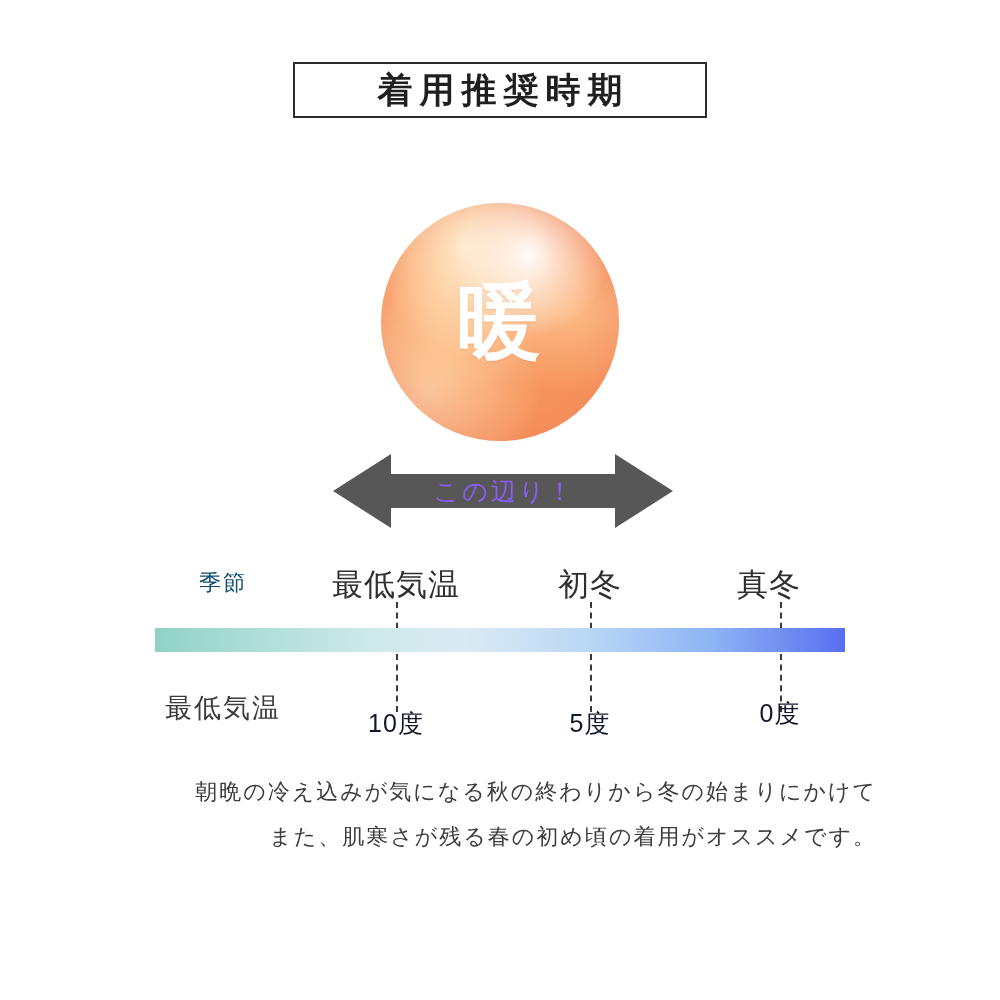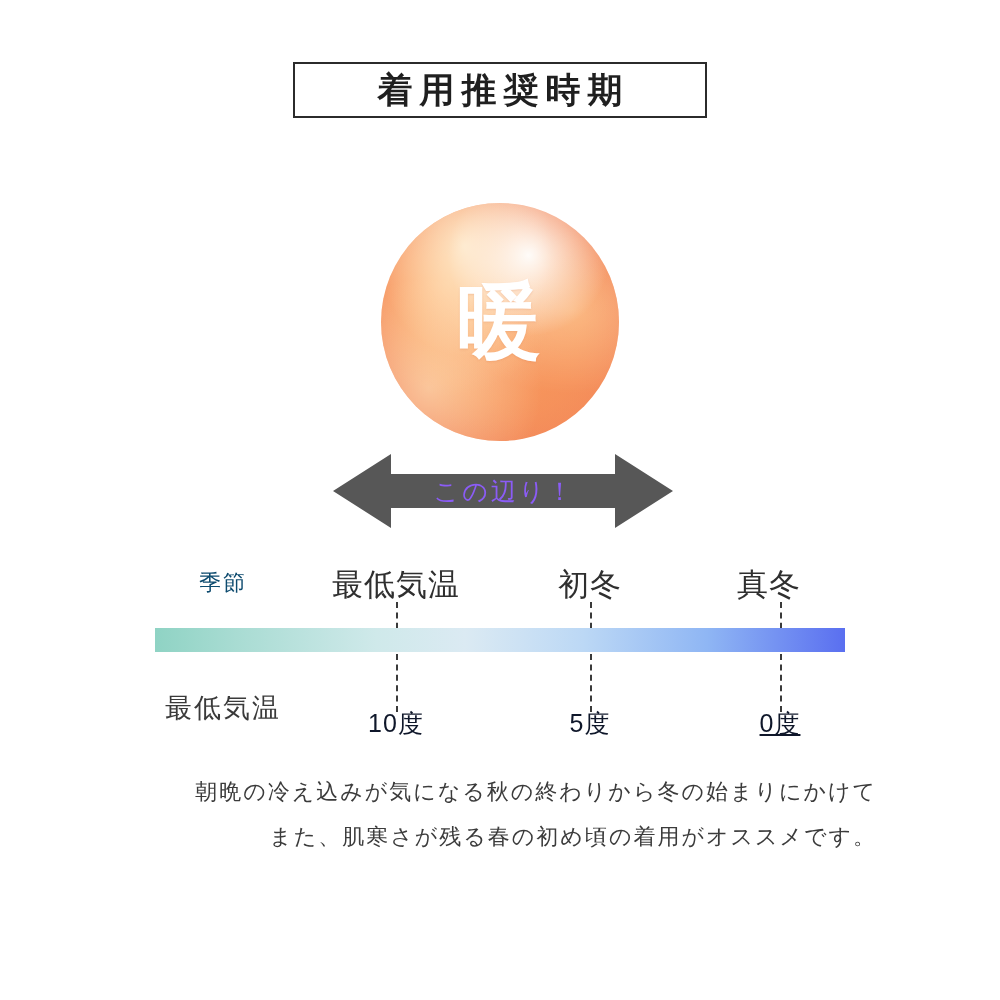--- a/index.html
+++ b/index.html
@@ -205,19 +205,19 @@
 
   <div class="tick-line" style="left:241px;"></div>
   <div class="tick-line" style="left:435px;"></div>
   <div class="tick-line" style="left:625px;"></div>
 
   <div class="bar"></div>
 
   <div class="lbl lbl-temp-title" style="left:68px; top:130px;">最低気温</div>
   <div class="lbl lbl-temp" style="left:241px; top:126px;">10度</div>
   <div class="lbl lbl-temp" style="left:435px; top:126px;text-align:center;">5度</div>
-  <div class="lbl lbl-temp" style="left:625px; top:126px;text-decoration:underline;">0度</div>
+  <div class="lbl lbl-temp" style="left:625px; top:116px;">0度</div>
 </div>
 
 <div class="desc">
   <p>朝晩の冷え込みが気になる秋の終わりから冬の始まりにかけて</p>
   <p>また、肌寒さが残る春の初め頃の着用がオススメです。</p>
 </div>
 
 </body></html>

